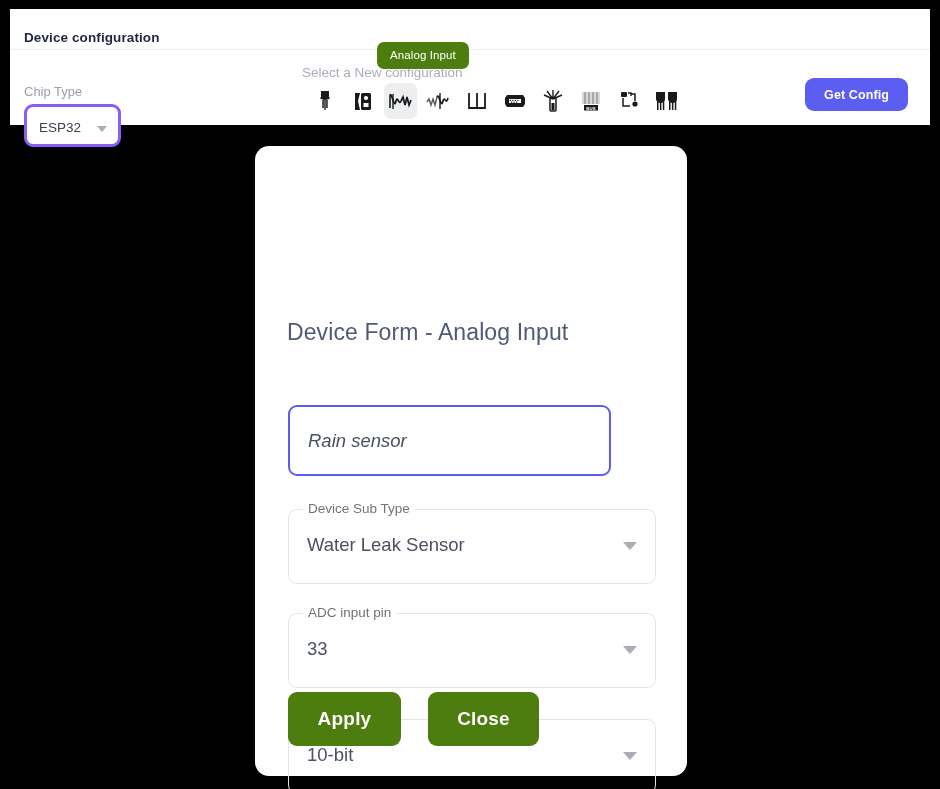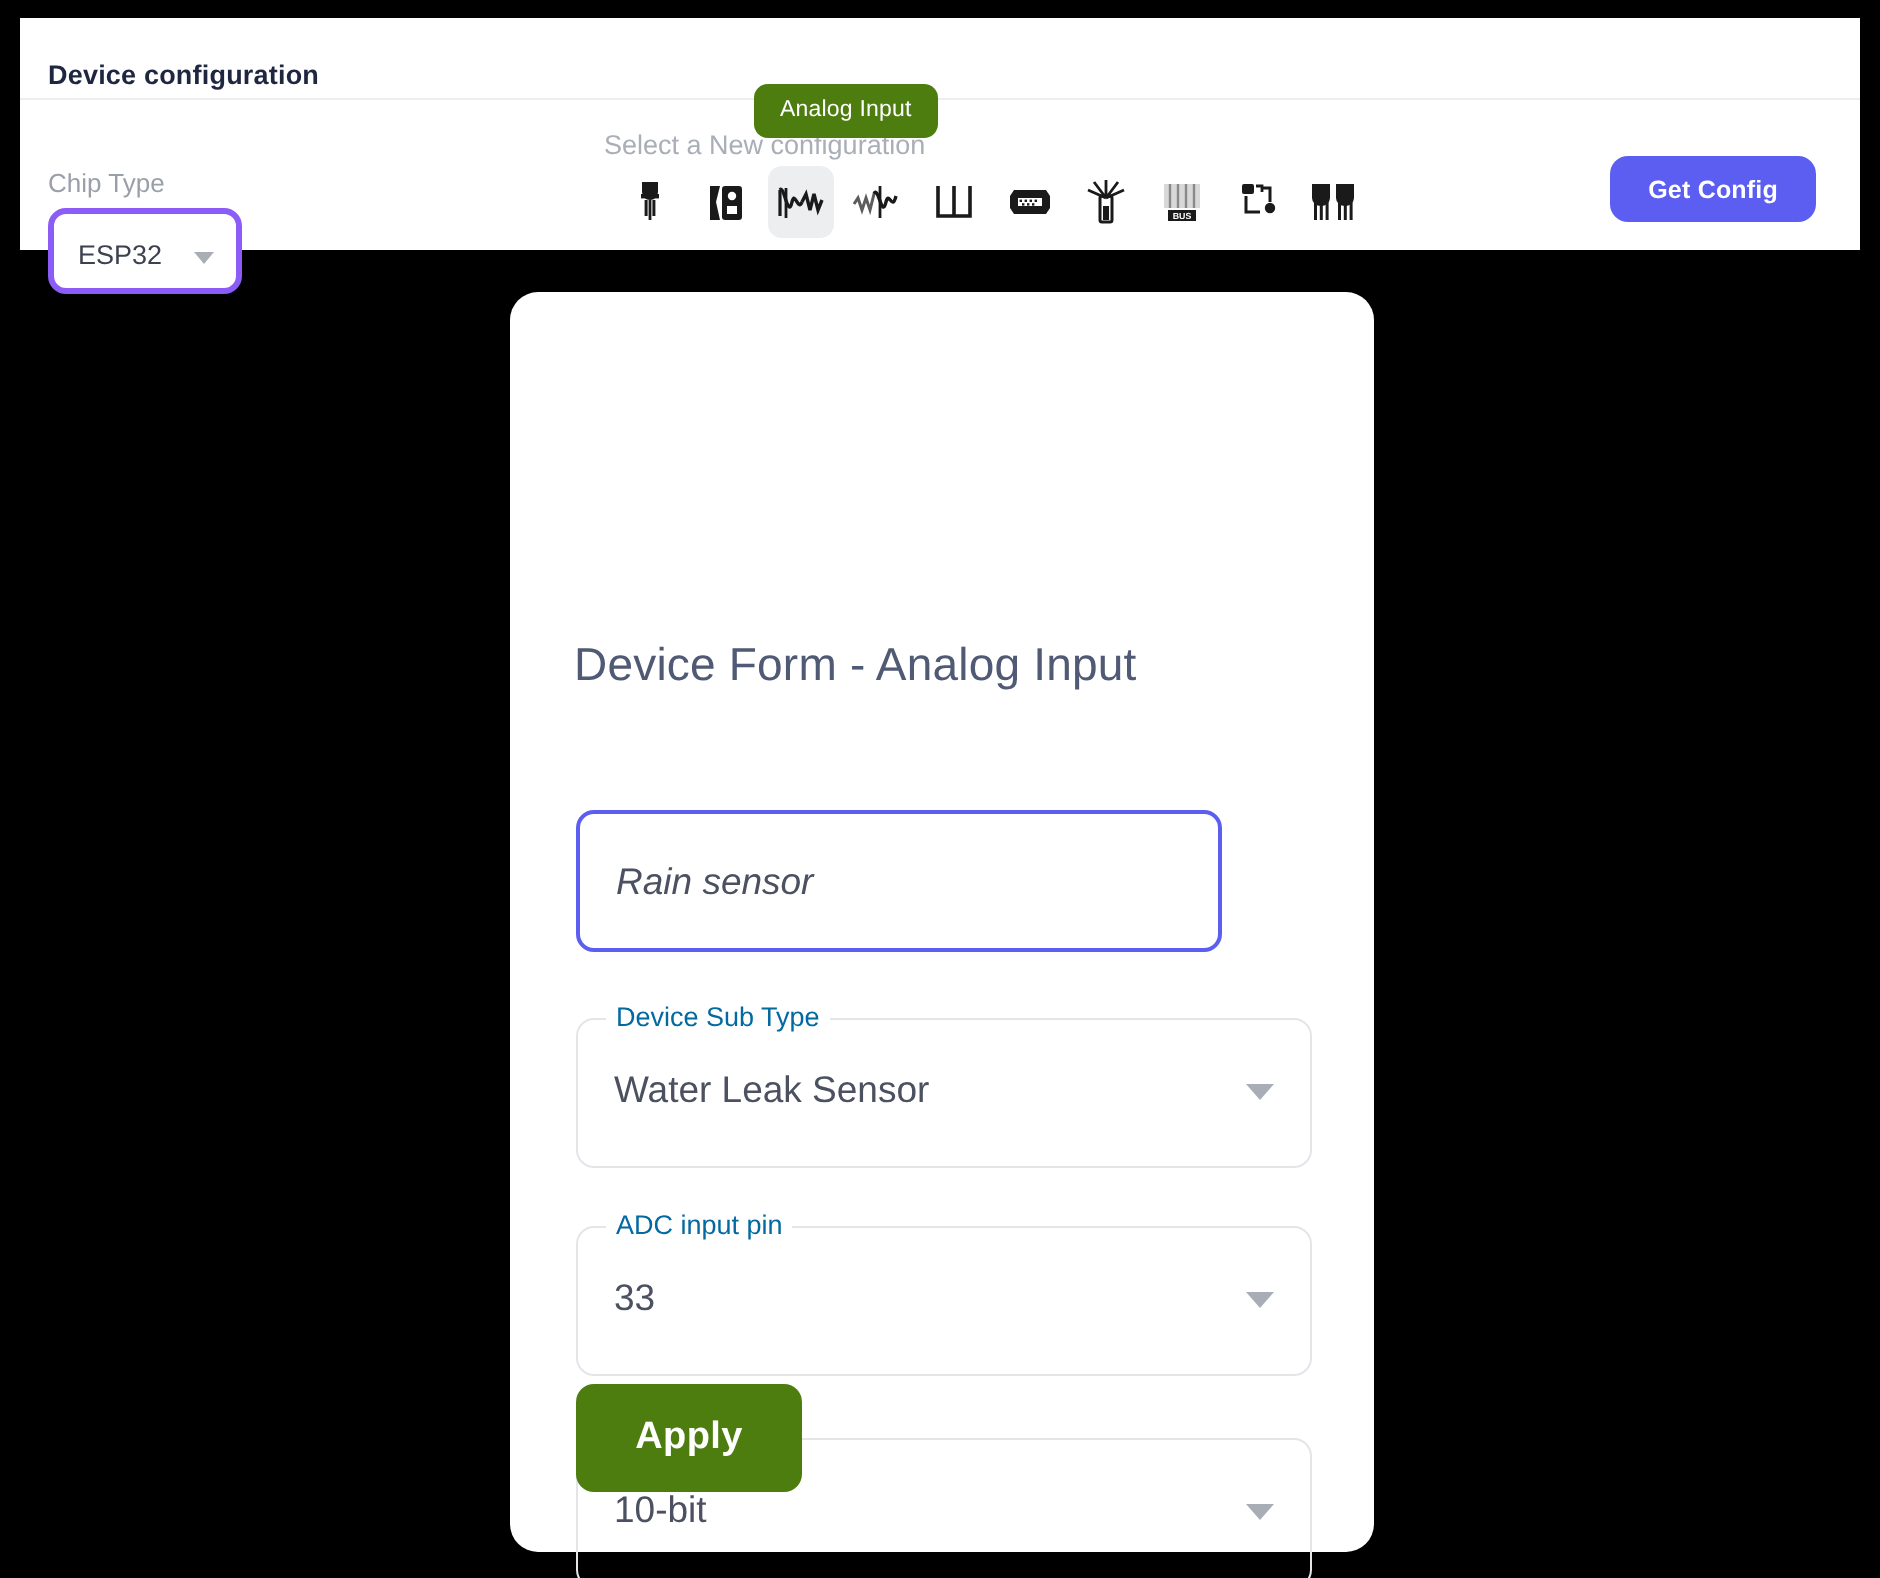--- a/index.html
+++ b/index.html
@@ -219,21 +219,21 @@
     border-radius: 9px;
     box-sizing: border-box;
   }
   .os-notch {
     position: absolute;
     top: -8px;
     left: 15px;
     background: #ffffff;
     padding: 0 5px;
     font-size: 13.5px;
-    color: #0369a1;
+    color: #737373;
     white-space: nowrap;
     line-height: 16px;
   }
   .os-value {
     position: absolute;
     left: 19px;
     top: 25px;
     font-size: 18.5px;
     color: #4b5160;
     white-space: nowrap;
@@ -437,14 +437,15 @@
   </div>
 
   <div id="select-resolution" class="outlined-select">
     <div class="os-border"></div>
     <div class="os-notch">Resolution</div>
     <div class="os-value">10-bit</div>
     <div class="os-caret"></div>
   </div>
 
   <button id="apply-button" class="dialog-btn">Apply</button>
+  <button id="close-button" class="dialog-btn">Close</button>
 
 </div>
 
 </body></html>

